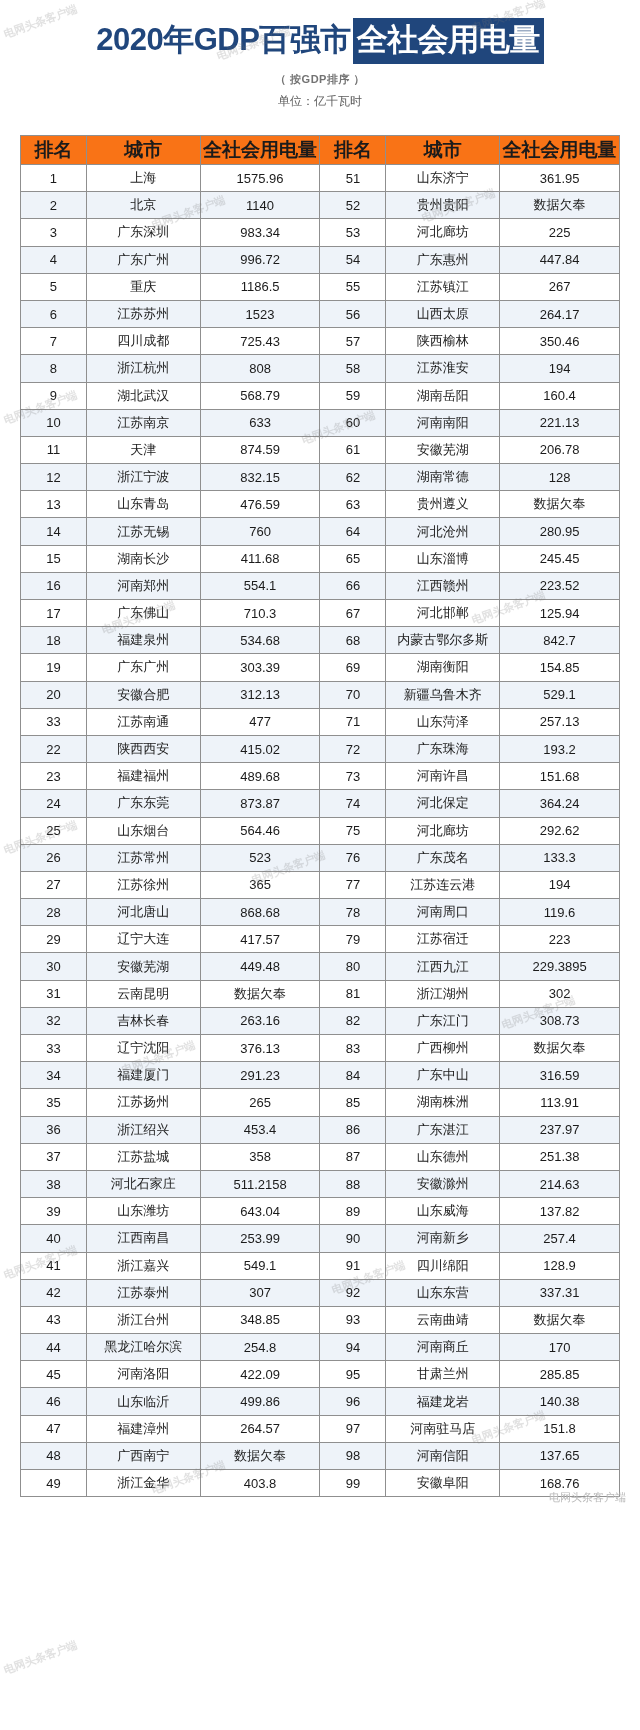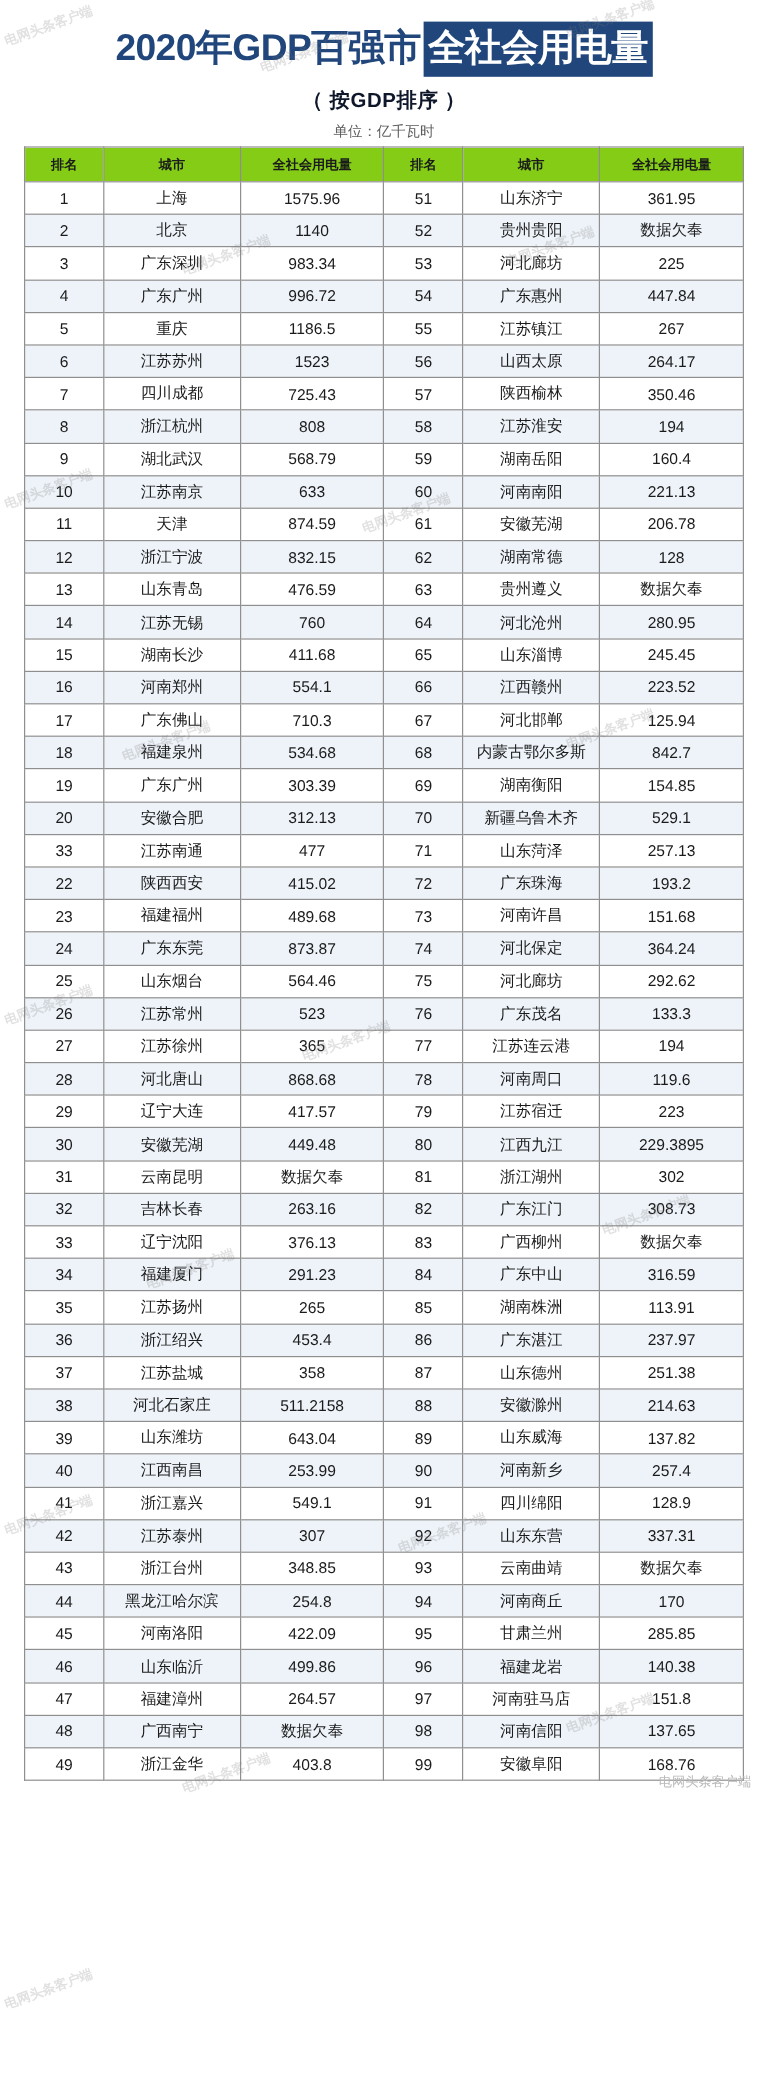--- a/index.html
+++ b/index.html
@@ -40,52 +40,52 @@
     font-size: 31px;
     font-weight: bold;
     color: #ffffff;
     background: #20467c;
     padding: 1px 4px 3px 4px;
     letter-spacing: -0.5px;
     font-family: "DejaVu Sans", "Liberation Sans", sans-serif;
   }
   .subtitle {
     text-align: center;
-    font-size: 17px;
+    font-size: 11px;
     font-weight: bold;
-    color: #0f172a;
+    color: #737373;
     margin-top: 8px;
     letter-spacing: 0.5px;
   }
   .unit {
     text-align: center;
     font-size: 12px;
     color: #5c5c5c;
     margin-top: 6px;
-    margin-bottom: 4px;
+    margin-bottom: 25px;
   }
   
   table.gdp {
     border-collapse: collapse;
     width: 100%;
     table-layout: fixed;
   }
   table.gdp th, table.gdp td {
     border: 1px solid #8f8f8f;
     text-align: center;
     font-size: 13px;
     height: 26.2px;
     padding: 0;
     overflow: hidden;
     white-space: nowrap;
   }
   table.gdp th {
     font-weight: bold;
-    font-size: 11px;
-    background: #84cc16;
+    font-size: 19px;
+    background: #f97316;
     height: 28px;
   }
   col.c-rank { width: 11%; }
   col.c-city { width: 19%; }
   col.c-val  { width: 20%; }
   tr.odd td  { background: #ffffff; }
   tr.even td { background: #eef3f9; }
   td.narrow-text { font-size: 12px; }
   
   .wm {

